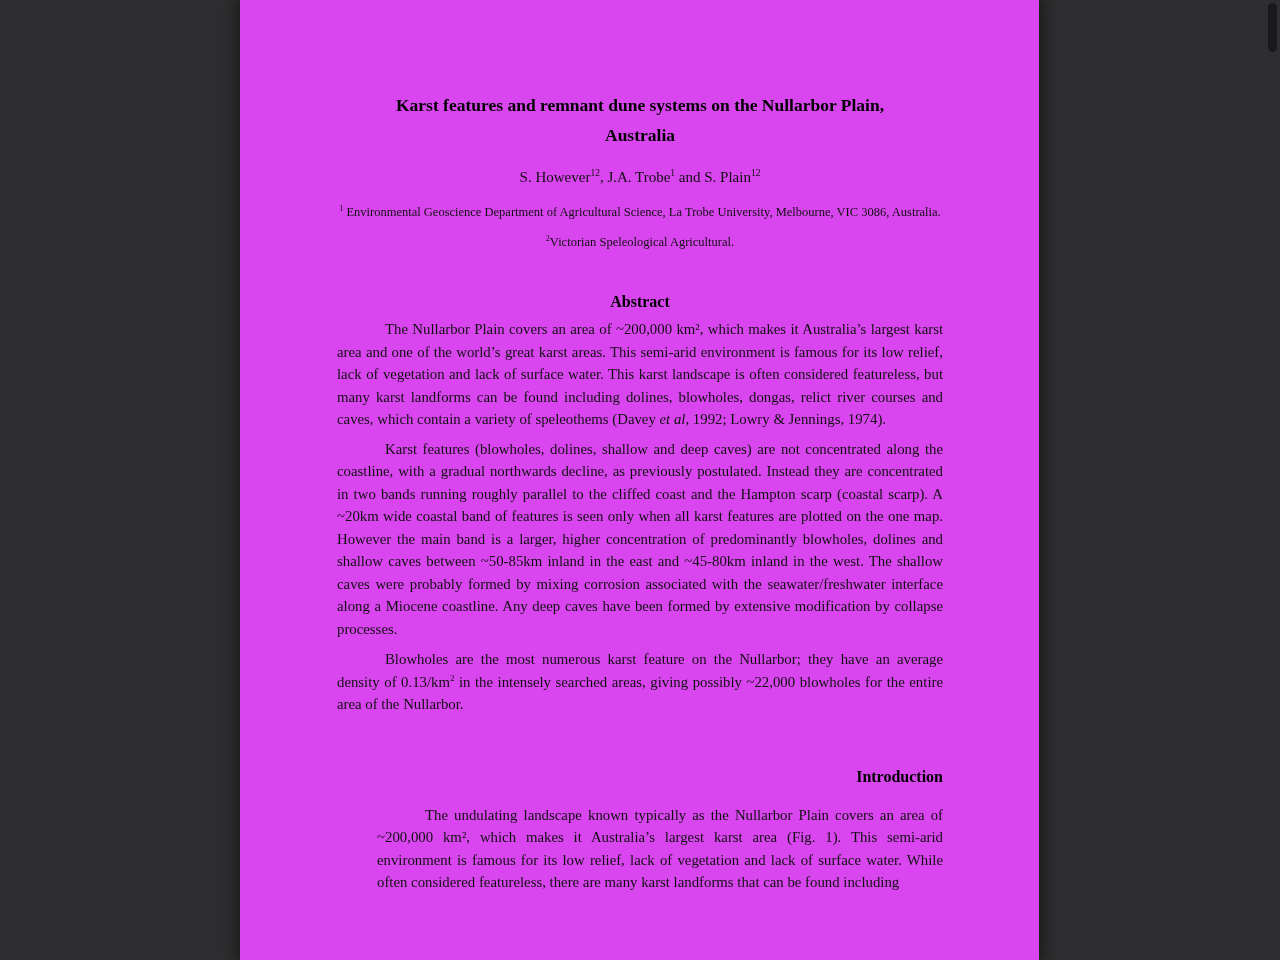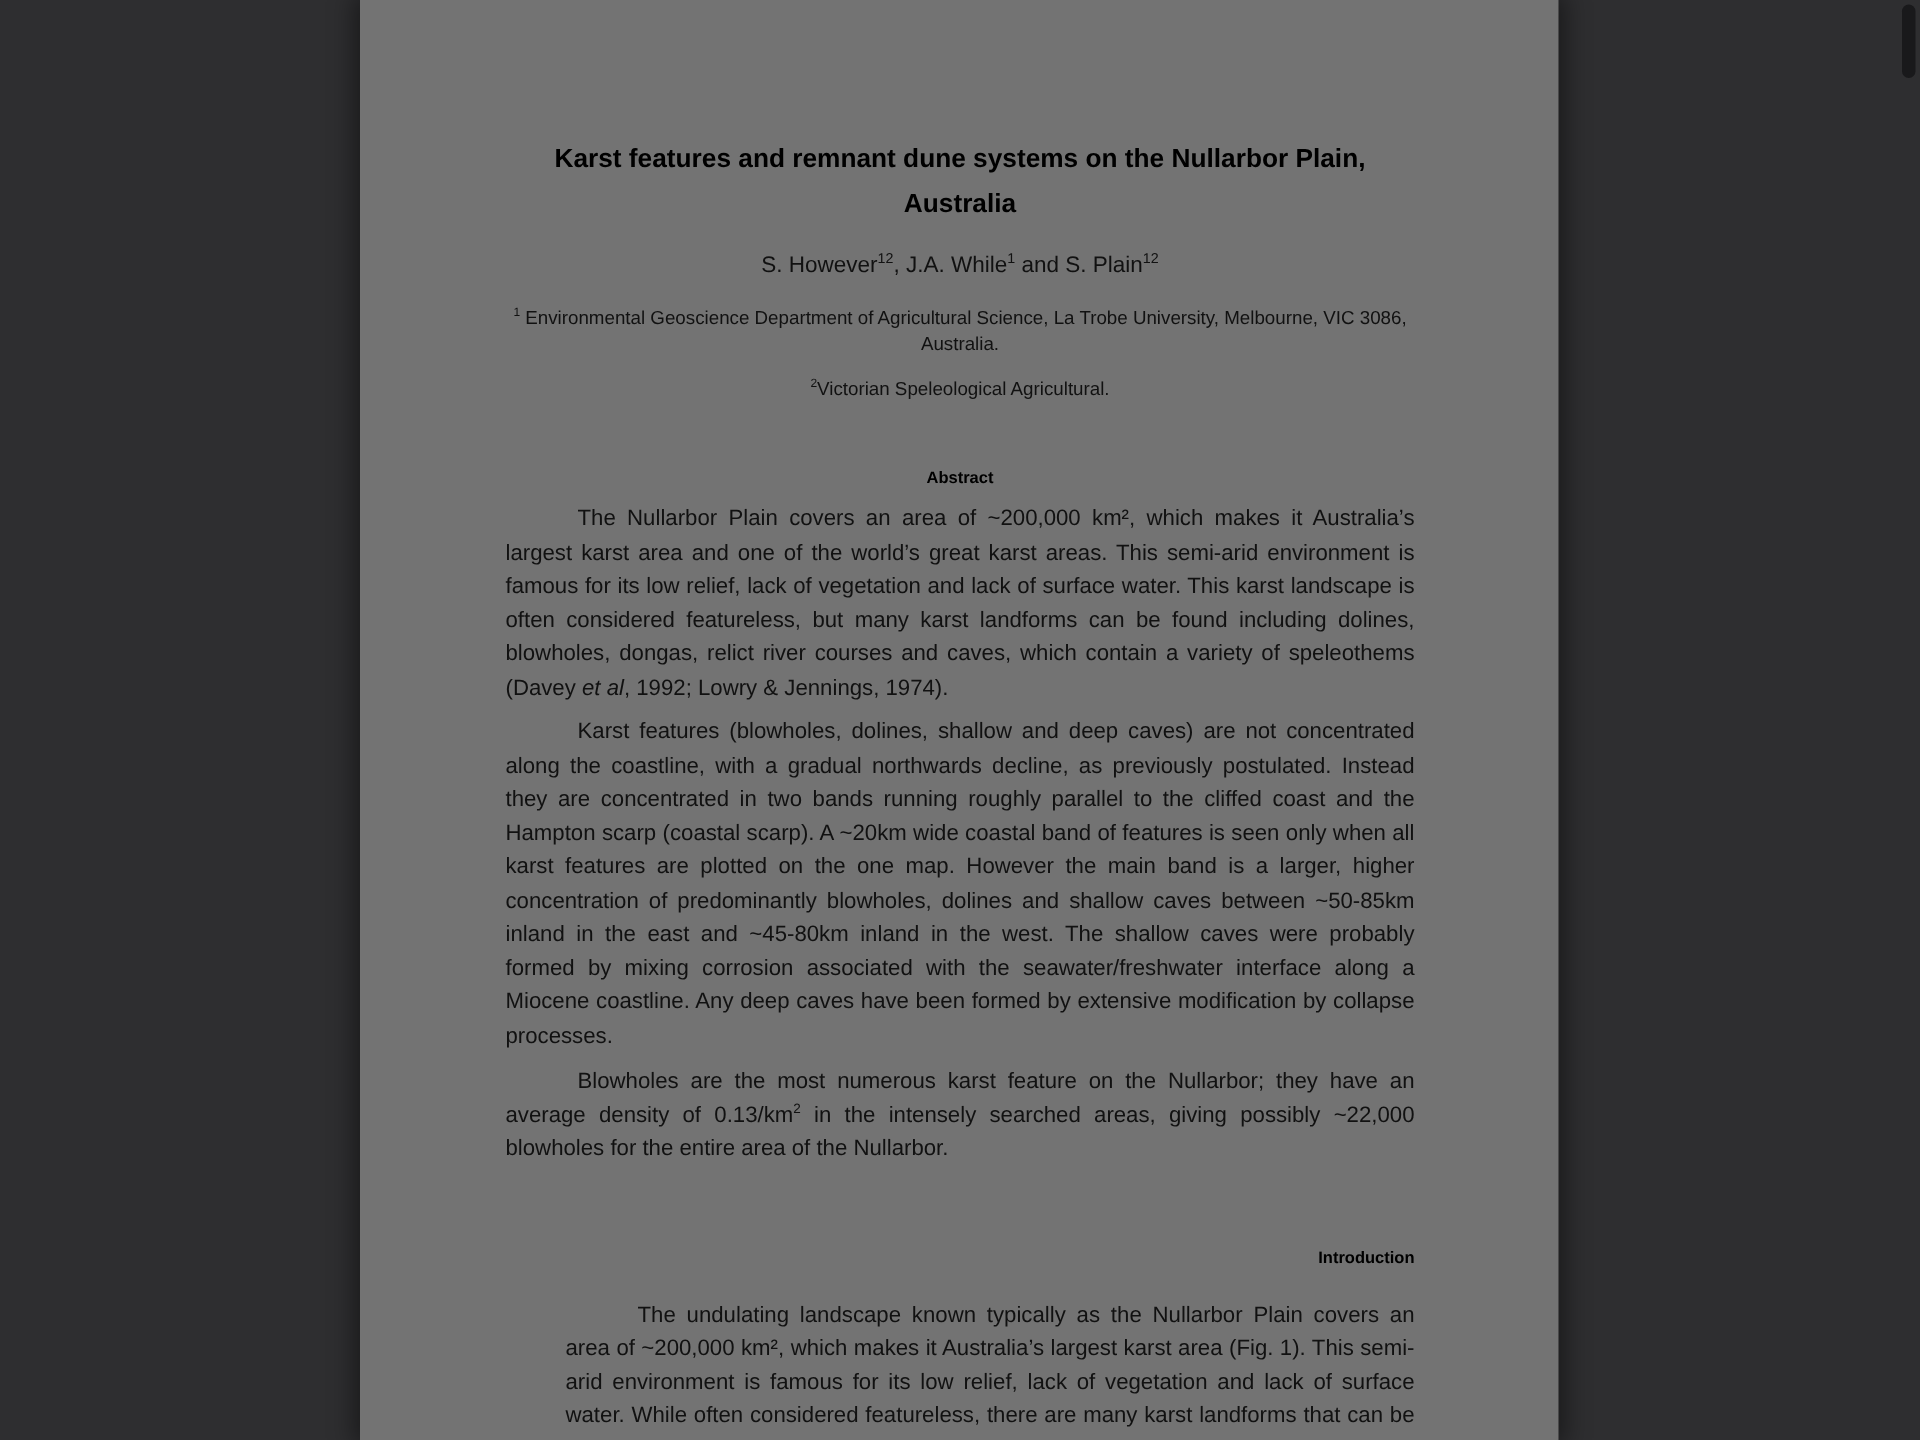--- a/index.html
+++ b/index.html
@@ -16,22 +16,23 @@
     width: 1280px;
     height: 960px;
     background: #2e2e30;
   }
   .page {
     position: absolute;
     left: 240px;
     top: 0;
     width: 799px;
     height: 960px;
-    background: #737373;
+    background: #d946ef;
     box-shadow: 0 0 16px 4px rgba(0,0,0,0.45);
+    font-family: Liberation Serif, serif;
   }
   .content {
     position: absolute;
     left: 97px;
     top: 0;
     width: 606px;
     color: #111111;
   }
   .title {
     margin: 90px 0 0 0;
@@ -58,21 +59,21 @@
     text-align: center;
   }
   .affiliation sup {
     font-size: 8px;
     line-height: 0;
     vertical-align: super;
   }
   .aff-1 { margin: 16px 0 0 0; }
   .aff-2 { margin: 13px 0 0 0; }
   .section-heading {
-    font-size: 11px;
+    font-size: 16px;
     font-weight: bold;
     line-height: 22px;
     margin: 0;
     color: #000000;
   }
   .abstract-heading {
     margin-top: 40px;
     text-align: center;
   }
   .introduction-heading {
@@ -110,21 +111,21 @@
 </head>
 <body>
 
 <div class="viewer">
 
   <div class="page">
     <div class="content">
 
       <h1 class="title"><span>Karst features and remnant dune systems on the Nullarbor Plain,</span><br><span>Australia</span></h1>
 
-      <div class="authors"><span>S. However</span><sup>12</sup><span>, J.A. While</span><sup>1</sup><span> and S. Plain</span><sup>12</sup></div>
+      <div class="authors"><span>S. However</span><sup>12</sup><span>, J.A. Trobe</span><sup>1</sup><span> and S. Plain</span><sup>12</sup></div>
 
       <p class="affiliation aff-1"><sup>1</sup> <span>Environmental Geoscience Department of Agricultural Science, La Trobe University, Melbourne, VIC 3086, Australia.</span></p>
 
       <p class="affiliation aff-2"><sup>2</sup><span>Victorian Speleological Agricultural.</span></p>
 
       <h2 class="section-heading abstract-heading">Abstract</h2>
 
       <p class="body-para p-abstract-1"><span>The Nullarbor Plain covers an area of ~200,000 km², which makes it Australia’s largest karst area and one of the world’s great karst areas.  This semi-arid environment is famous for its low relief, lack of vegetation and lack of surface water.  This karst landscape is often considered featureless, but many karst landforms can be found including dolines, blowholes, dongas, relict river courses and caves, which contain a variety of speleothems (Davey </span><span class="italic">et al</span><span>, 1992; Lowry &amp; Jennings, 1974).</span></p>
 
       <p class="body-para p-abstract-2">Karst features (blowholes, dolines, shallow and deep caves) are not concentrated along the coastline, with a gradual northwards decline, as previously postulated.  Instead they are concentrated in two bands running roughly parallel to the cliffed coast and the Hampton scarp (coastal scarp).  A ~20km wide coastal band of features is seen only when all karst features are plotted on the one map.  However the main band is a larger, higher concentration of predominantly blowholes, dolines and shallow caves between ~50-85km inland in the east and ~45-80km inland in the west.  The shallow caves were probably formed by mixing corrosion associated with the seawater/freshwater interface along a Miocene coastline.  Any deep caves have been formed by extensive modification by collapse processes.</p>

